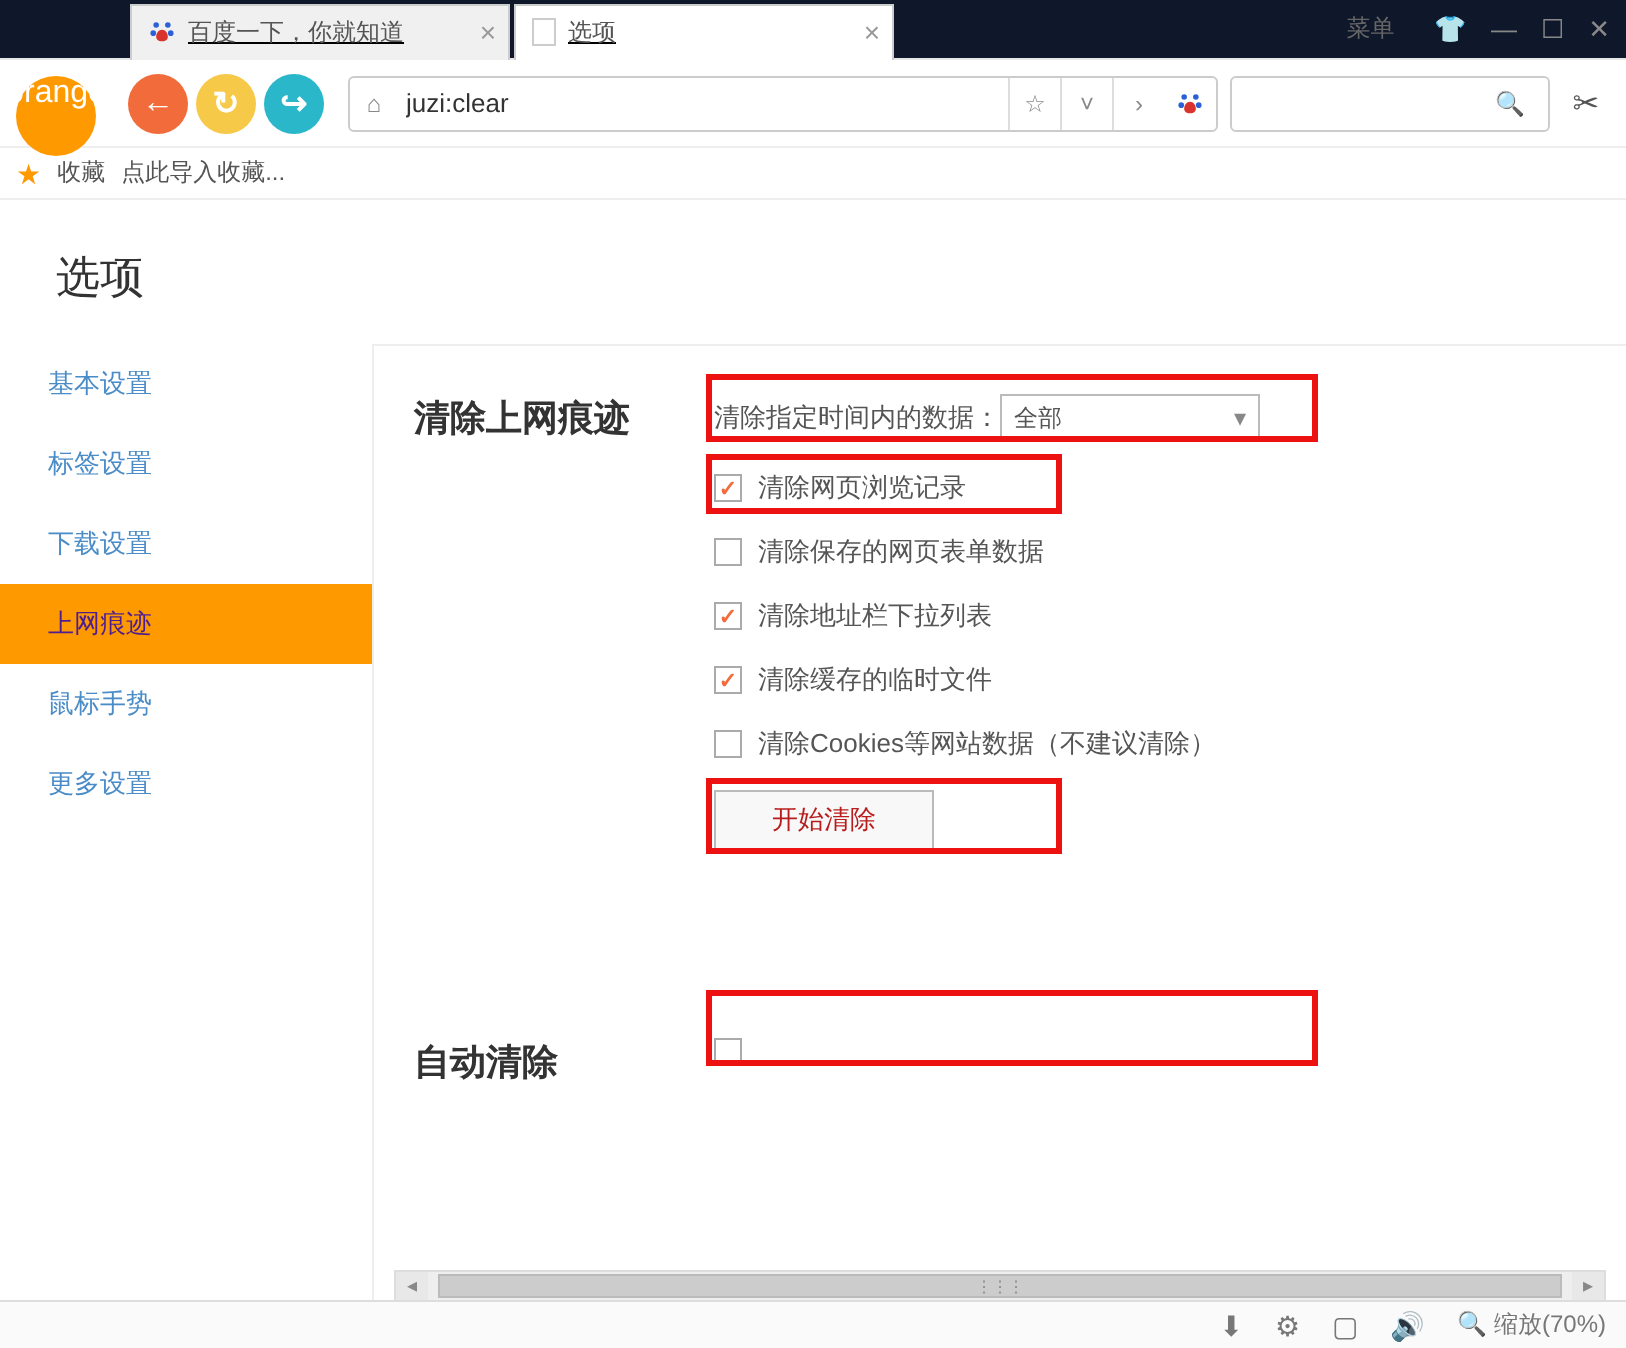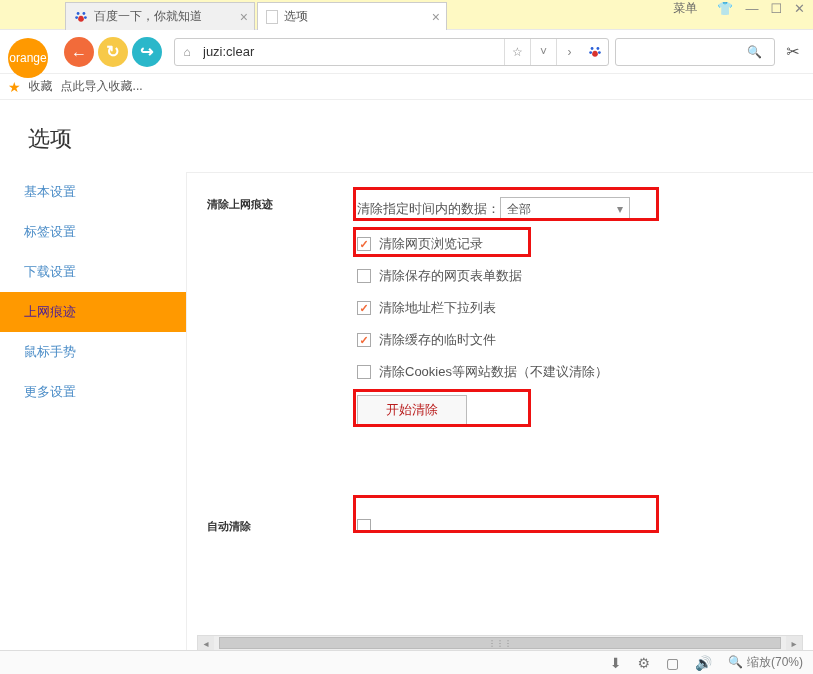--- a/index.html
+++ b/index.html
@@ -1,30 +1,30 @@
 <!DOCTYPE html>
 <html><head>
 <meta charset="utf-8">
 <style>
 * { box-sizing: border-box; margin: 0; padding: 0; font-family: "Microsoft YaHei", Arial, sans-serif; }
 body { width: 813px; height: 674px; background: #fff; overflow: hidden; position: relative; font-size: 12px; }
 
 
-.titlebar { height: 30px; background: #fef9c3; display: flex; align-items: flex-start; position: relative; border-bottom: 1px solid #e8e8e8; }
+.titlebar { height: 30px; background: #0f172a; display: flex; align-items: center; position: relative; border-bottom: 1px solid #e8e8e8; text-decoration: underline; }
 .tabs { display: flex; margin-left: 65px; height: 30px; align-items: flex-end; }
 .tab { display: flex; align-items: center; height: 28px; padding: 0 8px; border: 1px solid #ccc; border-bottom: none; background: #fff; margin-right: 2px; min-width: 190px; position: relative; font-size: 12px; color: #555; }
 .tab.inactive { background: #f0f0f0; }
 .tab .favicon { width: 14px; height: 14px; margin-right: 6px; display: flex; align-items: center; justify-content: center; font-size: 10px; }
 .tab .close { position: absolute; right: 6px; color: #999; font-size: 14px; }
 .win-controls { position: absolute; right: 8px; display: flex; gap: 12px; color: #888; font-size: 13px; align-items: center;}
 .menu-text { margin-right: 8px; color: #666; font-size: 12px; }
 
 
 .toolbar { height: 44px; display: flex; align-items: center; padding: 0 8px; gap: 6px; border-bottom: 1px solid #eee; }
-.logo { width: 40px; height: 40px; border-radius: 50%; background: #f90; display: flex; align-items: center; justify-content: center; color: #fff; font-size: 12px; position: absolute; left: 8px; top: 38px; z-index: 10;}
+.logo { width: 40px; height: 40px; border-radius: 50%; background: #f90; display: flex; justify-content: center; color: #fff; font-size: 16px; position: absolute; left: 8px; top: 38px; z-index: 10;}
 .nav-btn { width: 30px; height: 30px; border-radius: 50%; display: flex; align-items: center; justify-content: center; color: #fff; font-size: 16px; font-weight: bold;}
 .back { background: #f26b3a; }
 .reload { background: #f7c948; }
 .fwd { background: #2ab7ca; }
 .nav-group { display: flex; gap: 4px; margin-left: 56px;}
 .addr-container { flex: 1; display: flex; align-items: center; border: 1px solid #ccc; border-radius: 3px; height: 28px; margin-left: 6px;}
 .addr-icon { width: 24px; display: flex; align-items: center; justify-content: center; color: #888;}
 .addr-input { flex: 1; border: none; outline: none; font-size: 13px; color: #333; padding: 0 4px;}
 .addr-right { display: flex; align-items: center; }
 .addr-right > div { width: 26px; height: 26px; display: flex; align-items: center; justify-content: center; border-left: 1px solid #ddd; color: #888;}
@@ -38,21 +38,21 @@
 
 
 .page { display: flex; flex-direction: column; height: calc(674px - 30px - 44px - 26px - 24px);}
 .page-title { font-size: 22px; color: #333; padding: 24px 0 18px 28px; font-weight: normal;}
 .page-body { display: flex; flex: 1; }
 .sidebar { width: 186px; }
 .sidebar-item { height: 40px; display: flex; align-items: center; padding-left: 24px; font-size: 13px; color: #4a8cc7; cursor: pointer;}
 .sidebar-item.active { background: #f90; color: #4c1d95; }
 .main { flex: 1; border-left: 1px solid #eee; border-top: 1px solid #eee; position: relative; padding: 24px 20px; overflow: hidden;}
 .section { display: flex; margin-bottom: 80px;}
-.section-label { width: 150px; font-size: 11px; color: #333; font-weight: bold;}
+.section-label { width: 150px; font-size: 18px; color: #333; font-weight: bold;}
 .section-content { flex: 1; }
 .row { display: flex; align-items: center; margin-bottom: 14px; font-size: 13px; color: #555;}
 .select { border: 1px solid #bbb; height: 24px; width: 130px; padding: 0 6px; display: flex; align-items: center; justify-content: space-between; font-size: 12px; color: #555; background: #fff;}
 .checkbox { width: 14px; height: 14px; border: 1px solid #aaa; margin-right: 8px; display: flex; align-items: center; justify-content: center; font-size: 11px; background: #fff;}
 .checkbox.checked::before { content: "✓"; color: #f26b3a; font-weight: bold;}
 .btn { border: 1px solid #bbb; background: #f8f8f8; padding: 5px 28px; font-size: 13px; color: #b91c1c;}
 
 
 .hl { position: absolute; border: 3px solid #e11; pointer-events: none;}
 

